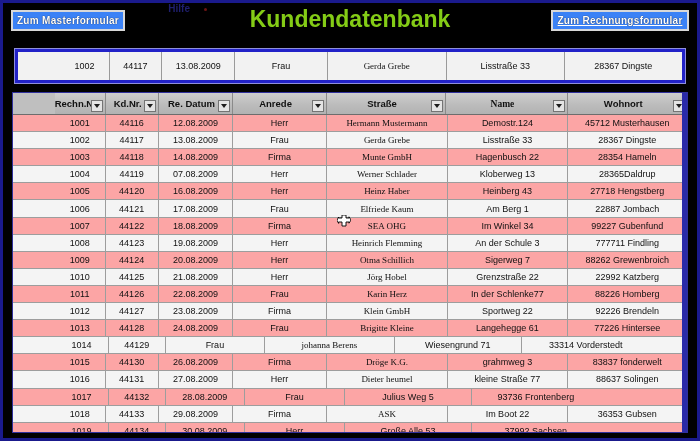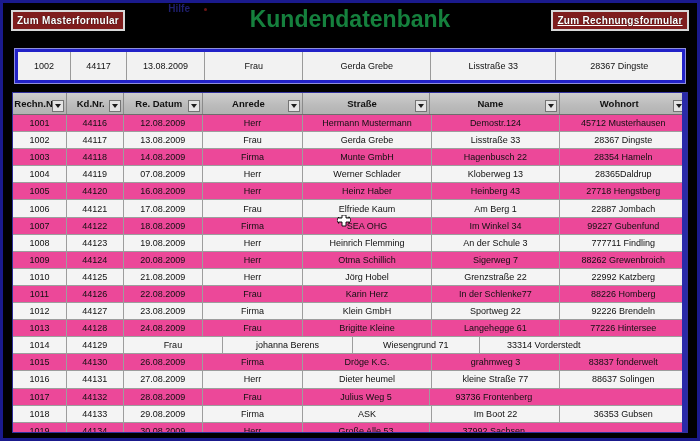--- a/index.html
+++ b/index.html
@@ -32,21 +32,21 @@
     top: 0;
     width: 694px;
     height: 41px;
     background: #000000;
   }
 
   .navbtn {
     position: absolute;
     top: 7px;
     height: 21px;
-    background: #7f1d1d;
+    background: #3b82f6;
     border: 2px solid #d8d8d8;
     color: #ffffff;
     font-size: 10px;
     font-weight: bold;
     letter-spacing: 0.3px;
     display: flex;
     align-items: center;
     justify-content: center;
     box-sizing: border-box;
     cursor: pointer;
@@ -68,21 +68,21 @@
   }
 
   #app-title {
     position: absolute;
     left: 0;
     top: 3px;
     width: 694px;
     text-align: center;
     font-size: 23px;
     font-weight: bold;
-    color: #15803d;
+    color: #84cc16;
     letter-spacing: 0px;
   }
 
   #speck {
     position: absolute;
     left: 201px;
     top: 5px;
     width: 3px;
     height: 3px;
     background: #6d1414;
@@ -185,43 +185,43 @@
     width: 100%;
     height: 318px;
     background: #ffffff;
   }
   .grow {
     display: flex;
     width: 100%;
     height: 17.1px;
     border-bottom: 1px solid #9d9d9d;
     box-sizing: border-box;
-    background: #ec4899;
+    background: #fca5a5;
   }
   .grow.alt { background: #f4f4f4; }
   .gcell {
     display: flex;
     align-items: center;
     justify-content: center;
     font-size: 9px;
     color: #101010;
     border-right: 1px solid #9d9d9d;
     box-sizing: border-box;
     height: 100%;
     overflow: hidden;
     white-space: nowrap;
   }
   .gcell:last-child { border-right: none; }
 
   
-  .c0 { width: 8.0%; }
+  .c0 { width: 8.0%; margin-left: 42px; }
   .c1 { width: 8.4%; }
   .c2 { width: 11.8%; }
   .c3 { width: 14.8%; }
-  .c4 { width: 19.2%; }
+  .c4 { width: 19.2%; font-family: Liberation Serif, serif; }
   .c5 { width: 18.9%; }
   .c6 { width: 18.9%; }
 
   
   #grid-scroll {
     position: absolute;
     right: 0;
     top: 0;
     width: 5px;
     height: 100%;

